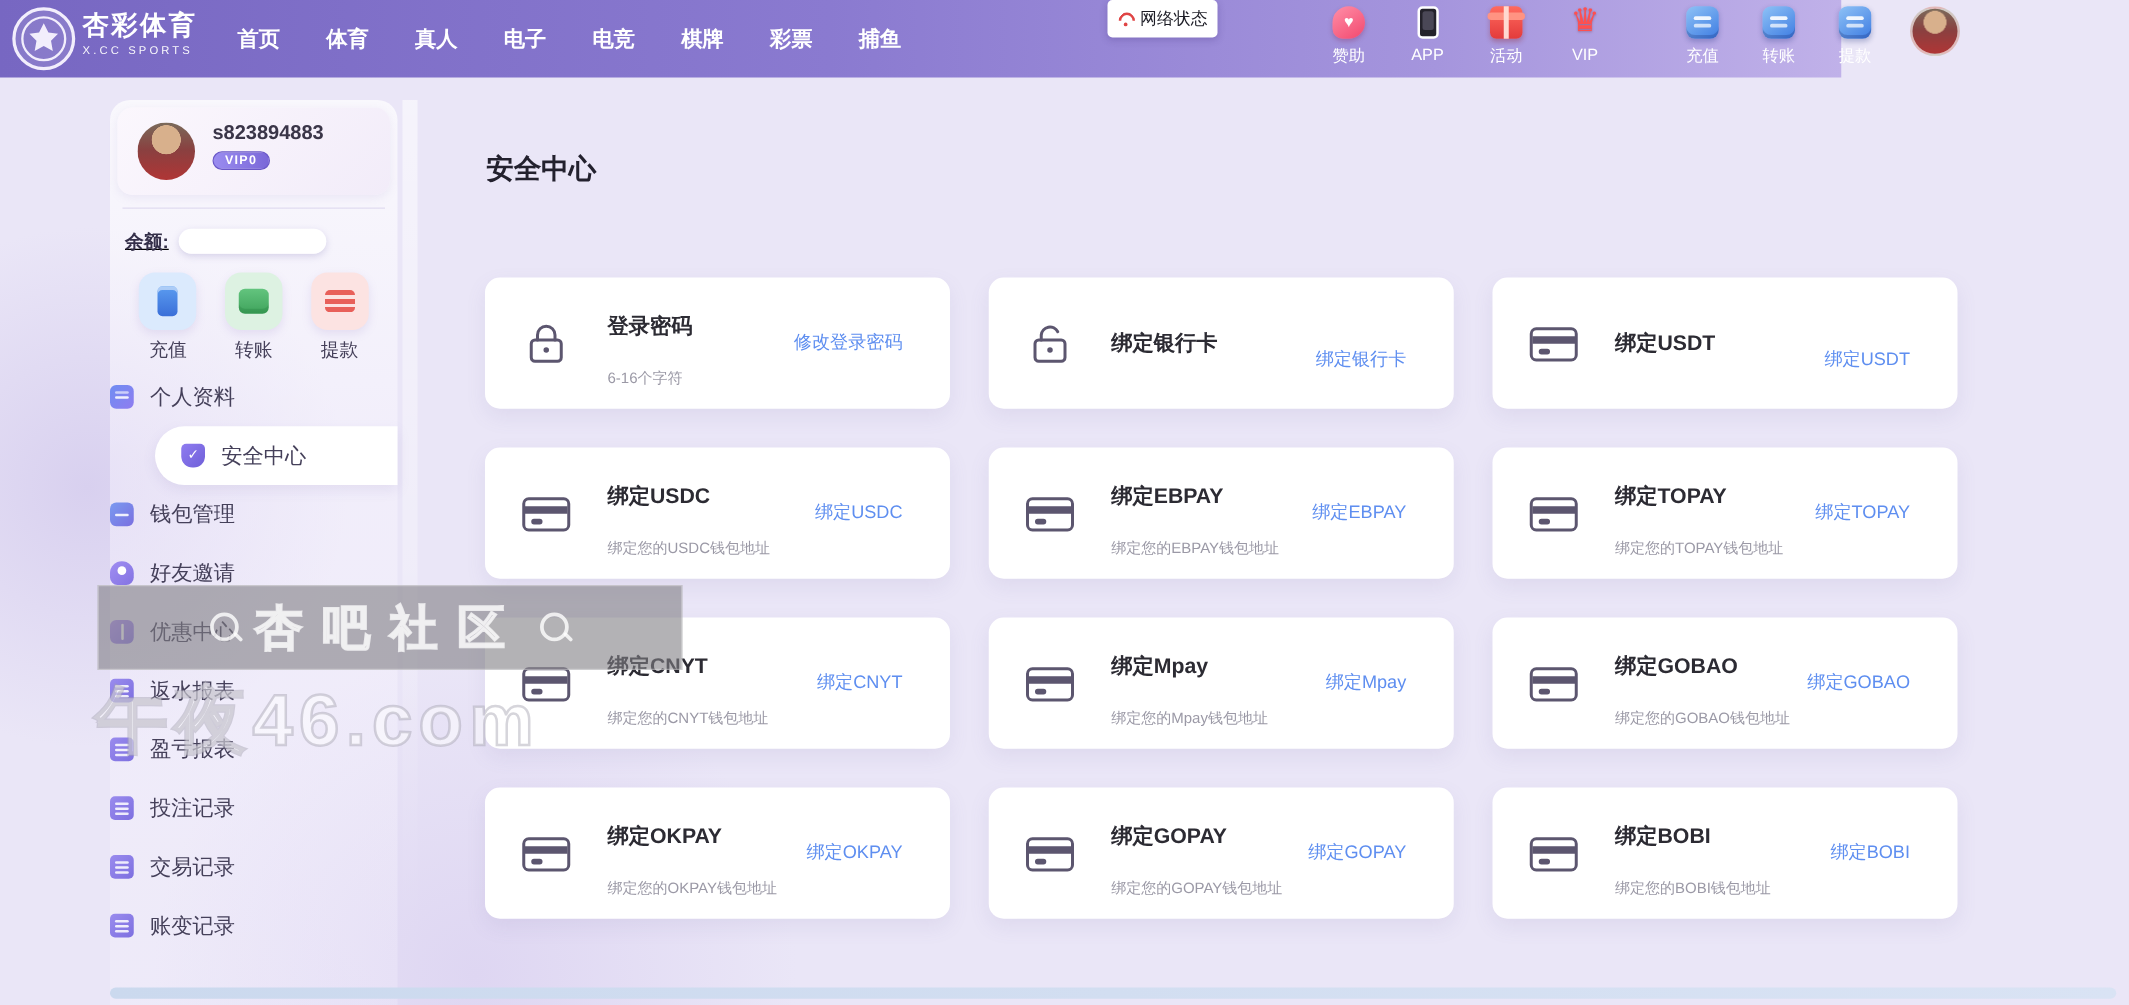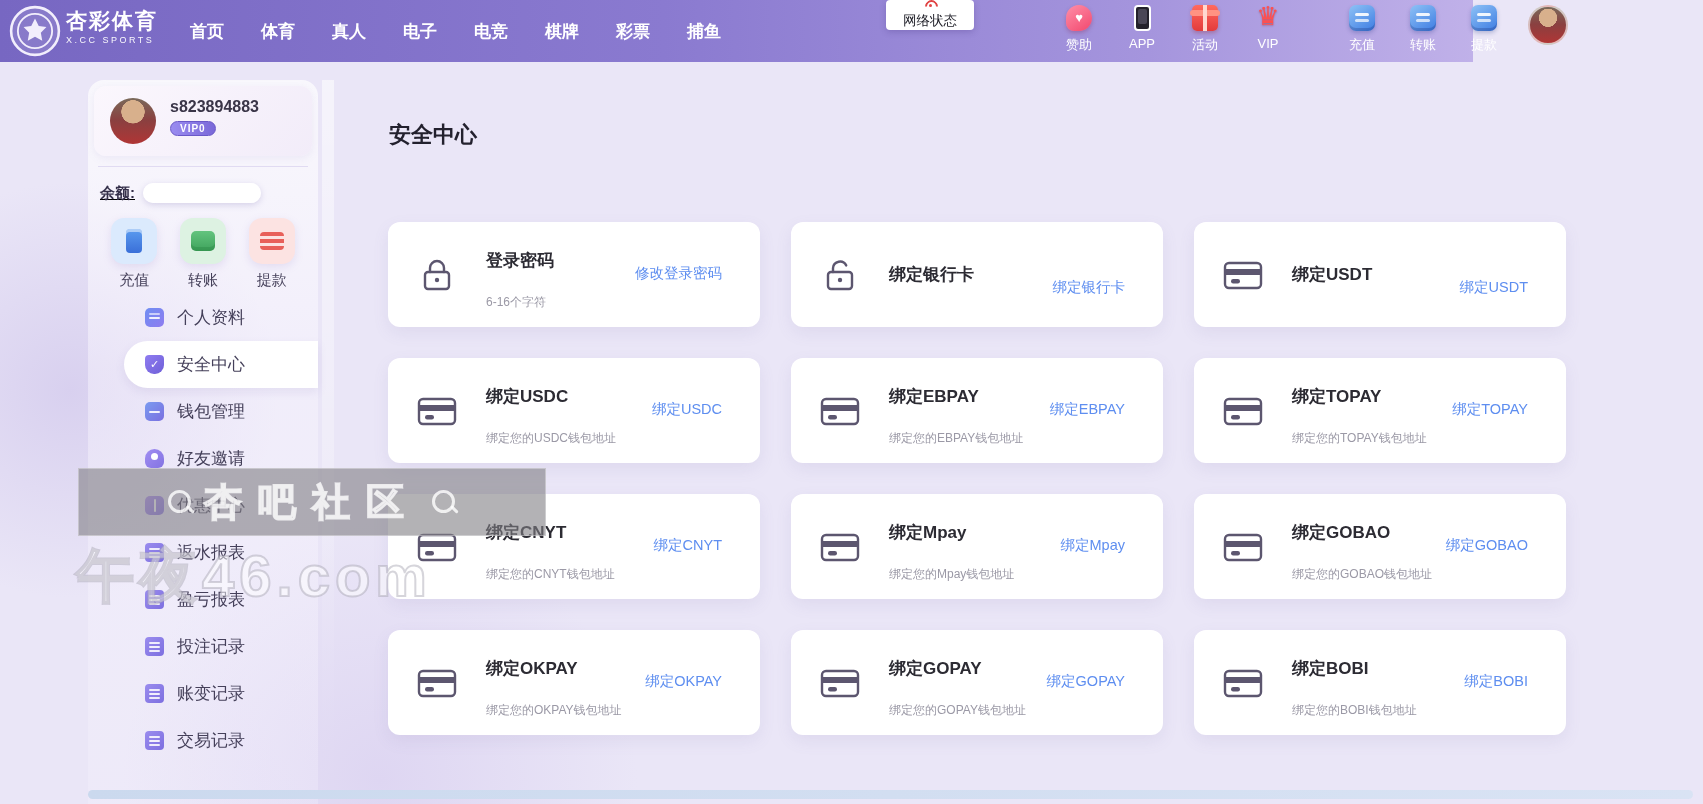--- a/index.html
+++ b/index.html
@@ -17,21 +17,21 @@
             background:linear-gradient(90deg,#7767c2 0%, #8a7ad0 45%, #a595dd 78%, #c0b1e9 100%); }
   .logo-wrap { position:absolute; left:8px; top:4px; width:54px; height:54px; }
   .brand { position:absolute; left:66px; top:9px; color:#fff; }
   .brand-name { font-size:21px; font-weight:bold; letter-spacing:2px; line-height:1.1; }
   .brand-sub { font-size:9px; letter-spacing:2.5px; margin-top:3px; opacity:.95; }
 
   .nav { position:absolute; left:190px; top:0; height:62px; display:flex; align-items:center; gap:37px; }
   .nav-item { color:#fff; font-size:17px; font-weight:bold; cursor:pointer; white-space:nowrap; }
 
   .net-status { position:absolute; left:886px; top:0; width:88px; height:30px; background:#fff; border-radius:4px;
-                box-shadow:0 2px 6px rgba(60,40,120,.25); display:flex; align-items:center; justify-content:center; gap:5px; cursor:pointer;flex-direction:column; }
+                box-shadow:0 2px 6px rgba(60,40,120,.25); display:flex; align-items:center; justify-content:center; gap:5px; cursor:pointer; }
   .net-status span.txt { font-size:13.5px; color:#1d1d26; }
   .wifi { position:relative; width:13px; height:11px; }
   .wifi::before { content:""; position:absolute; left:1px; top:0; width:9px; height:9px; border:2px solid #e04545;
                   border-radius:50%; border-bottom-color:transparent; border-left-color:transparent; transform:rotate(-45deg); }
   .wifi::after { content:""; position:absolute; left:5px; bottom:0; width:3px; height:3px; background:#e04545; border-radius:50%; }
 
   .top-icons { position:absolute; left:1057px; top:5px; display:flex; gap:19px; }
   .wallet-icons { position:absolute; left:1340px; top:5px; display:flex; gap:17px; }
   .ti { display:flex; flex-direction:column; align-items:center; gap:5px; width:44px; cursor:pointer; }
   .ti-label { font-size:13px; color:#fff; }
@@ -83,21 +83,21 @@
   .qi-deposit::after { content:""; width:16px; height:24px; background:linear-gradient(180deg,#5b9cf0,#3a6fd8); border-radius:4px;
                        box-shadow:inset 0 3px 0 rgba(255,255,255,.5); }
   .qi-transfer { background:#ddf2e2; }
   .qi-transfer::after { content:""; width:24px; height:20px; background:linear-gradient(180deg,#63c47e,#3fa35c); border-radius:5px;
                         box-shadow:inset 0 -4px 0 rgba(0,80,20,.15); }
   .qi-withdraw { background:#fce3e2; }
   .qi-withdraw::after { content:""; width:24px; height:18px; border-radius:4px;
                         background:repeating-linear-gradient(180deg,#e8605a 0 4px, #fce3e2 4px 7px); }
 
   .menu { position:absolute; left:0; top:214px; width:230px; }
-  .menu-item { height:47px; display:flex; align-items:center; gap:13px; padding-left:57px; cursor:pointer; }
+  .menu-item { height:47px; display:flex; align-items:center; gap:13px; cursor:pointer; }
   .menu-item.active { background:#fff; border-radius:26px 0 0 26px; margin-left:36px; padding-left:21px;
                       box-shadow:0 4px 10px rgba(120,110,170,.12); }
   .menu-label { font-size:17px; color:#45405a; }
 
   .mi { width:19px; height:19px; border-radius:5px; flex:none; position:relative; }
   .mi::after { content:""; position:absolute; left:4px; right:4px; top:8.5px; height:2px; background:rgba(255,255,255,.88); border-radius:1px; }
   .mi-profile { background:linear-gradient(135deg,#6f8ef2,#8f7cf0); }
   .mi-profile::after { box-shadow:0 -4px 0 rgba(255,255,255,.6); }
   .mi-shield { background:linear-gradient(135deg,#8f7cf0,#6f5fd8); border-radius:4px 4px 9px 9px; }
   .mi-shield::after { content:"✓"; background:none; color:#fff; font-size:11px; line-height:1; top:4px; left:5px; height:auto; right:auto; }
@@ -269,25 +269,25 @@
       <div class="menu-item">
         <span class="mi mi-doc"></span>
         <span class="menu-label">盈亏报表</span>
       </div>
       <div class="menu-item">
         <span class="mi mi-doc"></span>
         <span class="menu-label">投注记录</span>
       </div>
       <div class="menu-item">
         <span class="mi mi-doc"></span>
+        <span class="menu-label">交易记录</span>
+      </div>
+      <div class="menu-item">
+        <span class="mi mi-doc"></span>
         <span class="menu-label">账变记录</span>
-      </div>
-      <div class="menu-item">
-        <span class="mi mi-doc"></span>
-        <span class="menu-label">交易记录</span>
       </div>
     </div>
   </div>
 
   <div class="main-title">安全中心</div>
 
   <div class="cards-grid">
 
     <div class="card">
       <span class="card-icon">

